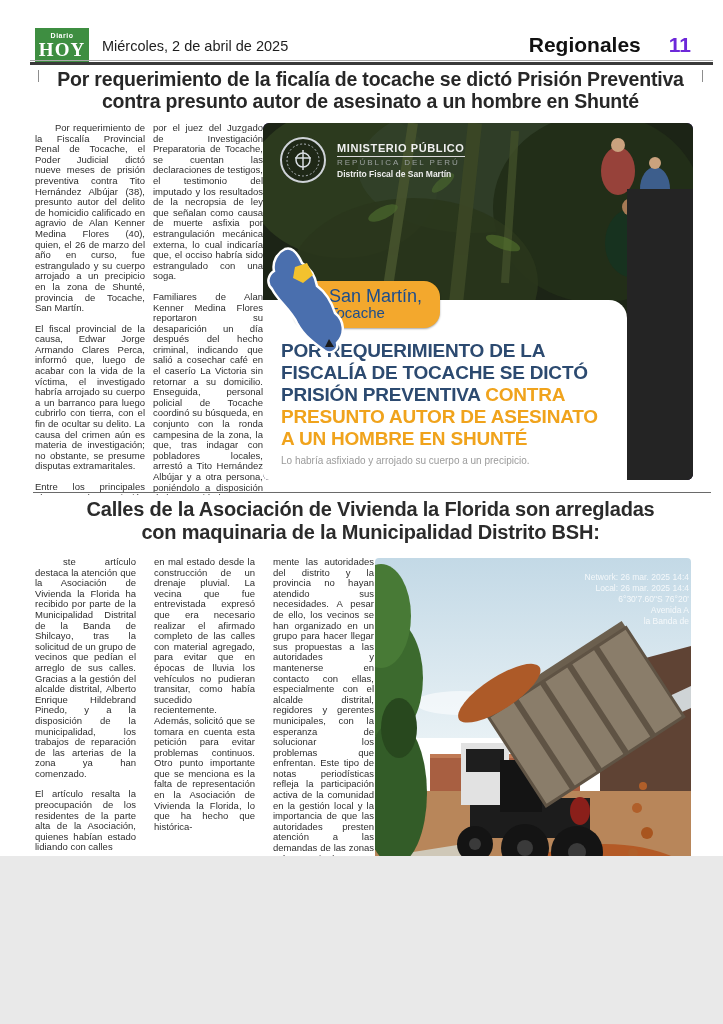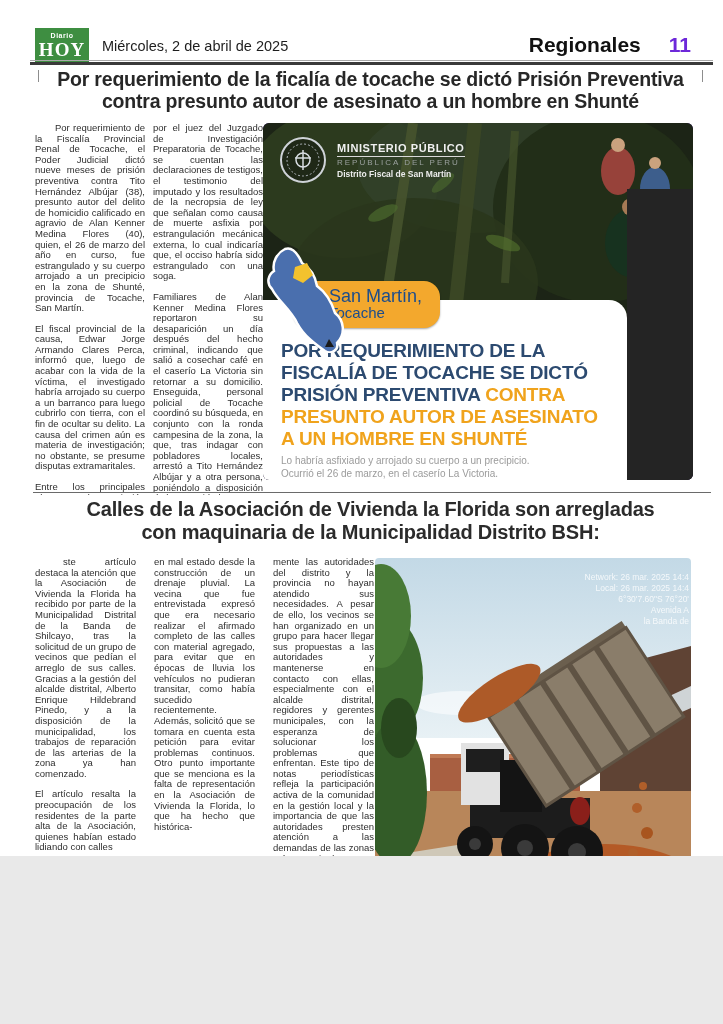--- a/index.html
+++ b/index.html
@@ -158,21 +158,20 @@
         <circle cx="8" cy="7.5" r="3" fill="#ffffff"></circle>
       </svg>
       <div class="l1">San Martín,</div>
       <div class="l2">Tocache</div>
     </div>
 
     <div class="panel">
       <div class="panel-h"><span class="blue">POR REQUERIMIENTO DE LA FISCALÍA DE TOCACHE SE DICTÓ PRISIÓN PREVENTIVA </span><span class="orange">CONTRA PRESUNTO AUTOR DE ASESINATO A UN HOMBRE EN SHUNTÉ</span></div>
       <div class="panel-sub">
         <div>Lo habría asfixiado y arrojado su cuerpo a un precipicio.</div>
-        <div>Ocurrió el 26 de marzo, en el caserío La Victoria.</div>
       </div>
     </div>
   </div>
 
   <div class="sep1"></div>
 
   <h2 class="headline2">
     <span style="display:block">Calles de la Asociación de Vivienda la Florida son arregladas</span>
     <span style="display:block">con maquinaria de la Municipalidad Distrito BSH:</span>
   </h2>

